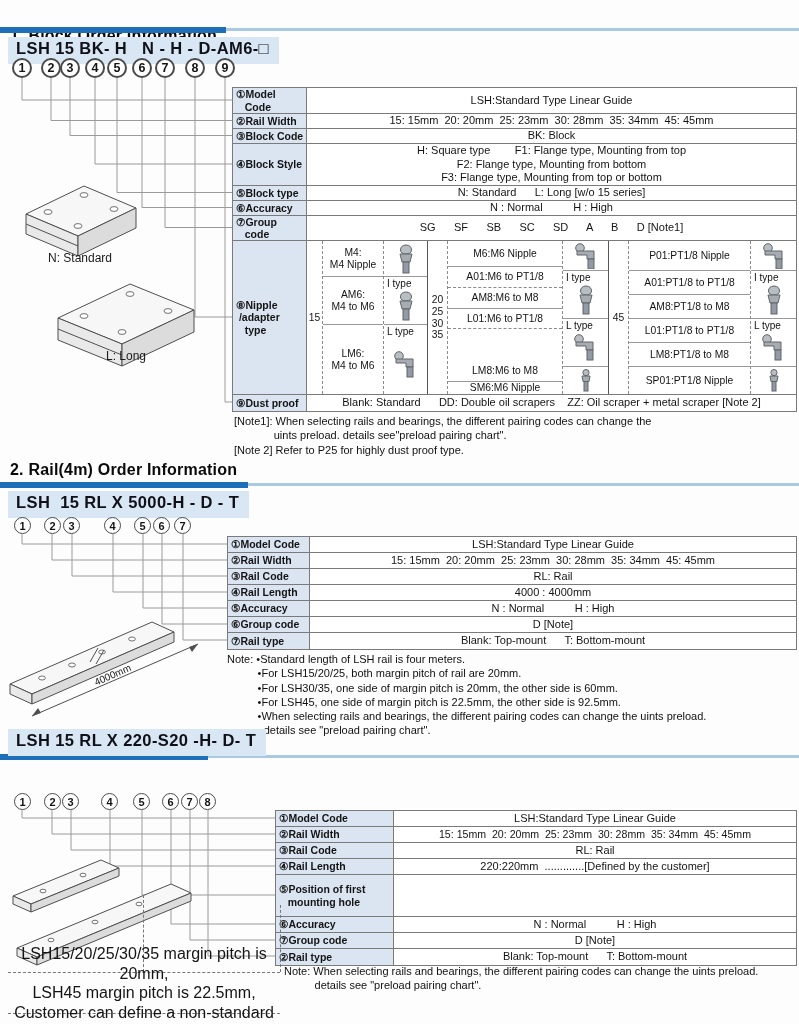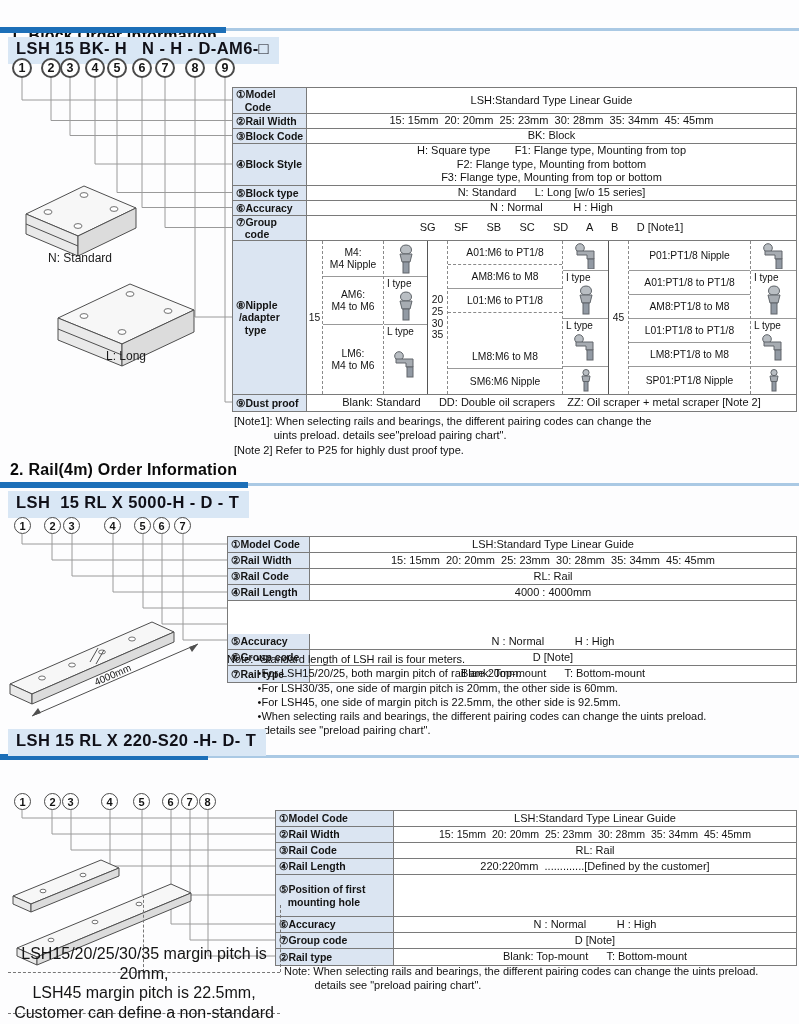--- a/index.html
+++ b/index.html
@@ -211,20 +211,21 @@
                   <use href="#fit-elbow"></use>
                 </svg></div>
           </div>
         </div>
         <div class="nip-g">
           <div class="nip-size" style="width:20px;">20
 25
 30
 35</div>
           <div class="nip-col" style="width:114px;">
+            <div class="nr nr-s" style="height:30px;">M6:M6 Nipple</div>
             <div class="nr nr-d" style="height:24px;">A01:M6 to PT1/8</div>
             <div class="nr nr-s" style="height:24px;">AM8:M6 to M8</div>
             <div class="nr nr-d" style="height:24px;">L01:M6 to PT1/8</div>
             <div class="nr nr-s" style="height:24px;margin-top:32px;">LM8:M6 to M8</div>
             <div class="nr" style="flex:1;">SM6:M6 Nipple</div>
           </div>
           <div class="nip-icons" style="width:46px;">
             <div class="nic" style="height:30px;"><svg class="fit" width="24" height="26">
                   <use href="#fit-elbow"></use>
                 </svg></div>
@@ -315,21 +316,21 @@
     <div class="oval">15: 15mm  20: 20mm  25: 23mm  30: 28mm  35: 34mm  45: 45mm</div>
   </div>
   <div class="orow" style="height:16px;">
     <div class="olabel" style="width:82px;">③Rail Code</div>
     <div class="oval">RL: Rail</div>
   </div>
   <div class="orow" style="height:16px;">
     <div class="olabel" style="width:82px;">④Rail Length</div>
     <div class="oval">4000 : 4000mm</div>
   </div>
-  <div class="orow" style="height:16px;margin-top:33px;">
+  <div class="orow" style="height:16px;">
     <div class="olabel" style="width:82px;">⑤Accuracy</div>
     <div class="oval">N : Normal          H : High</div>
   </div>
   <div class="orow" style="height:16px;">
     <div class="olabel" style="width:82px;">⑥Group code</div>
     <div class="oval">D [Note]</div>
   </div>
   <div class="orow" style="height:16px;">
     <div class="olabel" style="width:82px;">⑦Rail type</div>
     <div class="oval">Blank: Top-mount      T: Bottom-mount</div>

